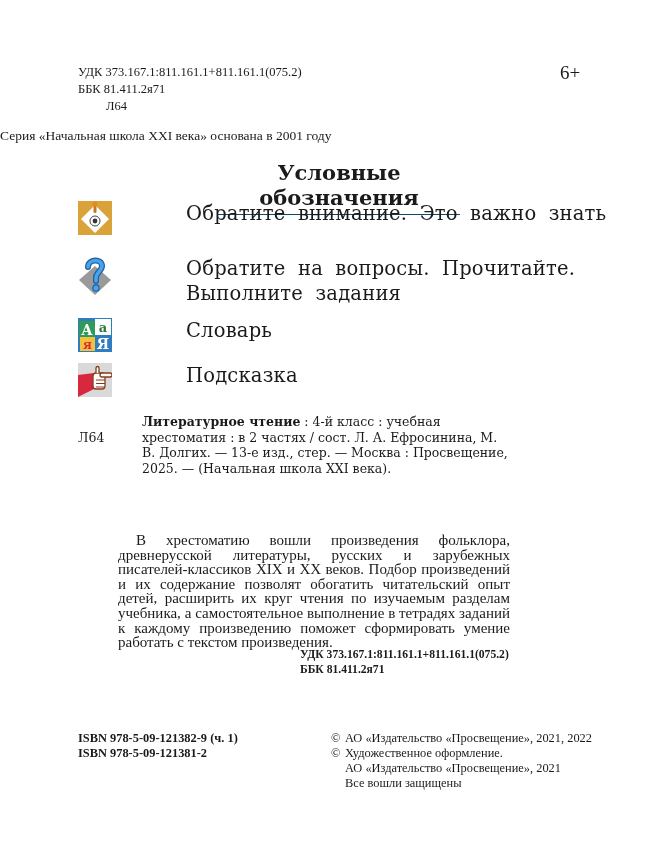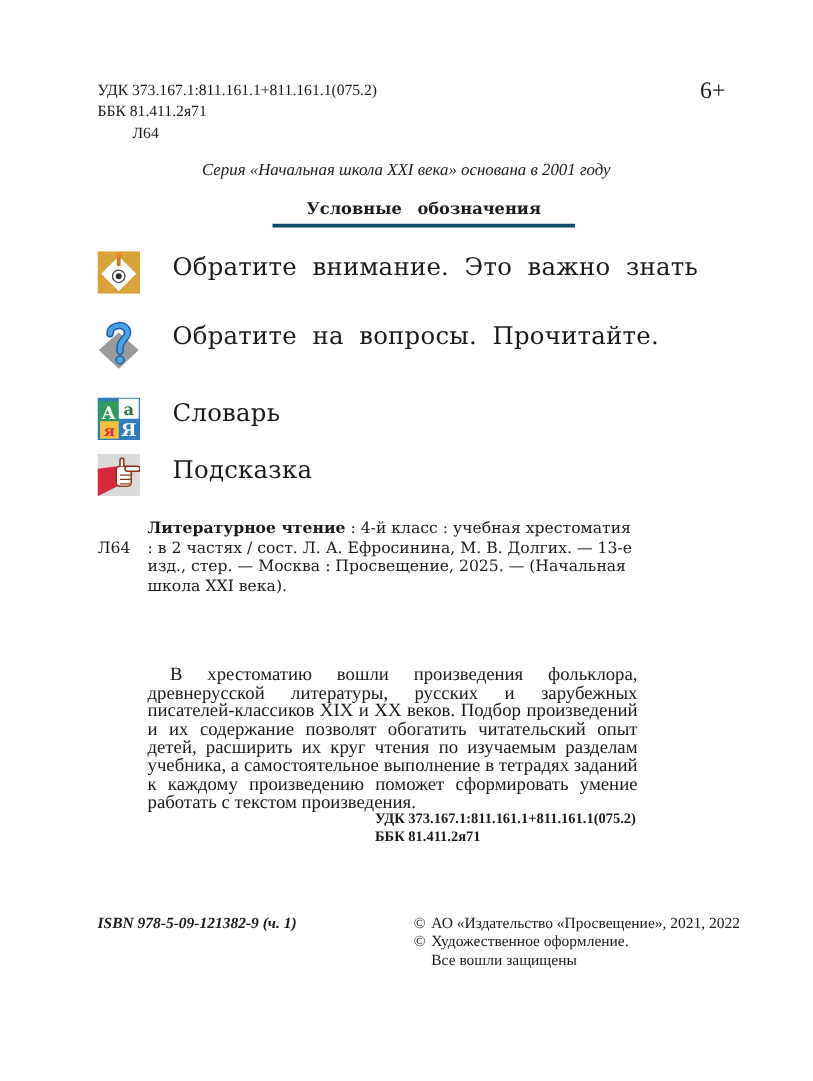--- a/index.html
+++ b/index.html
@@ -4,34 +4,34 @@
   <style>
     html, body { margin: 0; padding: 0; }
     body {
       width: 650px; height: 865px; background: #ffffff; position: relative; overflow: hidden;
       font-family: "DejaVu Serif", "Liberation Serif", serif; color: #1a1a1a;
     }
     .abs { position: absolute; }
     .udk-top { left: 78px; top: 64px; font-size: 12.5px; line-height: 17px; font-family: "Liberation Serif", serif; }
     .udk-top .l64 { padding-left: 28px; }
     .age { left: 560px; top: 62px; font-size: 19px; font-family: "Liberation Serif", serif; }
-    .series { left: 0; width: 650px; top: 128px; text-align: center; font-size: 13.5px; font-style: italic; font-family: "Liberation Serif", serif; }
-    .legend-title { left: 218px; top: 160px; width: 242px; text-align: center; font-size: 13px; font-weight: bold; word-spacing: 8px; font-family: "DejaVu Serif", serif; padding-bottom: 4px; border-bottom: 3px solid #0c4a6e; }
-    .legend-item { left: 78px; display: flex; align-items: flex-start; }
+    .series { left: 0; width: 650px; top: 128px; text-align: left; font-size: 13.5px; font-family: "Liberation Serif", serif; }
+    .legend-title { left: 218px; top: 160px; width: 242px; text-align: center; font-size: 21px; font-weight: bold; word-spacing: 8px; font-family: "DejaVu Serif", serif; padding-bottom: 4px; border-bottom: 1px solid #0c4a6e; }
+    .legend-item { left: 78px; display: flex; align-items: flex-start; gap: 48px; }
     .legend-item .ico { width: 34px; height: 34px; margin-right: 26px; flex-shrink: 0; }
     .legend-item .txt { font-size: 19.5px; line-height: 25px; word-spacing: 6px; font-family: "DejaVu Serif", serif; letter-spacing: 0.2px; }
     .catalog { left: 78px; top: 414px; width: 430px; font-family: "DejaVu Serif", serif; font-size: 12.5px; line-height: 15.5px; }
     .cat-side { position: absolute; left: 0; top: 15.5px; }
-    .cat-body { margin-left: 40px; }
+    .cat-body { margin-left: 64px; }
     .cat-body .bold { font-weight: bold; }
     .cat-line { margin-top: 4px; }
     .annotation { left: 118px; top: 533px; width: 392px; font-family: "Liberation Serif", serif; font-size: 15px; line-height: 14.6px; text-align: justify; }
     .annotation p { margin: 0; text-indent: 18px; }
     .udk-bottom { left: 300px; top: 647px; font-family: "Liberation Serif", serif; font-weight: bold; font-size: 11.6px; line-height: 15px; }
-    .isbn-bottom { left: 78px; top: 731px; font-family: "Liberation Serif", serif; font-weight: bold; font-size: 12.4px; line-height: 15px; font-style: italic; }
+    .isbn-bottom { left: 78px; top: 731px; font-family: "Liberation Serif", serif; font-weight: bold; font-size: 12.4px; line-height: 15px; }
     .copyright { left: 331px; top: 731px; font-family: "Liberation Serif", serif; font-size: 12.4px; line-height: 15px; }
     .copyright .row { display: flex; }
     .copyright .c { width: 14px; }
   </style>
 </head>
 <body>
 
 <div class="abs udk-top">
   <div>УДК 373.167.1:811.161.1+811.161.1(075.2)</div>
   <div>ББК 81.411.2я71</div>
@@ -62,20 +62,21 @@
   <span class="ico" style="height:40px;">
     <svg width="34" height="40" viewBox="0 0 34 40">
       <polygon points="17,10 33,24 17,39 1,24" fill="#9a9a9a"></polygon>
       <path d="M10,11 C10,3 24,2 24,10 C24,15 18,16 18,22 L18,25" fill="none" stroke="#1f5fa0" stroke-width="6" stroke-linecap="round"></path>
       <path d="M10,11 C10,3 24,2 24,10 C24,15 18,16 18,22 L18,25" fill="none" stroke="#4aa3e8" stroke-width="3.6" stroke-linecap="round"></path>
       <circle cx="18" cy="32" r="3.2" fill="#4aa3e8" stroke="#1f5fa0" stroke-width="1.2"></circle>
     </svg>
   </span>
   <span class="txt">
     <span style="display:block">Обратите на вопросы. Прочитайте.</span>
+    <span style="display:block">Выполните задания</span>
   </span>
 </div>
 
 <div class="abs legend-item" style="top:318px;">
   <span class="ico">
     <svg width="34" height="34" viewBox="0 0 34 34">
       <rect x="0" y="0" width="34" height="34" fill="#2f7cc0"></rect>
       <rect x="1" y="3" width="16" height="17" fill="#2f9a5a"></rect>
       <text x="9" y="17" font-size="14" font-family="DejaVu Serif, serif" fill="#fff" text-anchor="middle" font-weight="bold">А</text>
       <rect x="17" y="1" width="16" height="16" fill="#ffffff"></rect>
@@ -115,31 +116,33 @@
   <p>В хрестоматию вошли произведения фольклора, древнерусской литературы, русских и зарубежных писателей-классиков XIX и XX веков. Подбор произведений и их содержание позволят обогатить читательский опыт детей, расширить их круг чтения по изучаемым разделам учебника, а самостоятельное выполнение в тетрадях заданий к каждому произведению поможет сформировать умение работать с текстом произведения.</p>
 </div>
 
 <div class="abs udk-bottom">
   <div>УДК 373.167.1:811.161.1+811.161.1(075.2)</div>
   <div>ББК 81.411.2я71</div>
 </div>
 
 <div class="abs isbn-bottom">
   <div>ISBN 978-5-09-121382-9 (ч. 1)</div>
+  <div>ISBN 978-5-09-121381-2</div>
 </div>
 
 <div class="abs copyright">
   <div class="row">
       <span class="c">©</span>
       <span>АО «Издательство «Просвещение», 2021, 2022</span>
     </div>
   <div class="row">
       <span class="c">©</span>
       <span>Художественное оформление.</span>
     </div>
   <div class="row">
       <span class="c"></span>
+      <span>АО «Издательство «Просвещение», 2021</span>
     </div>
   <div class="row">
       <span class="c"></span>
       <span>Все вошли защищены</span>
     </div>
 </div>
 
 </body></html>

